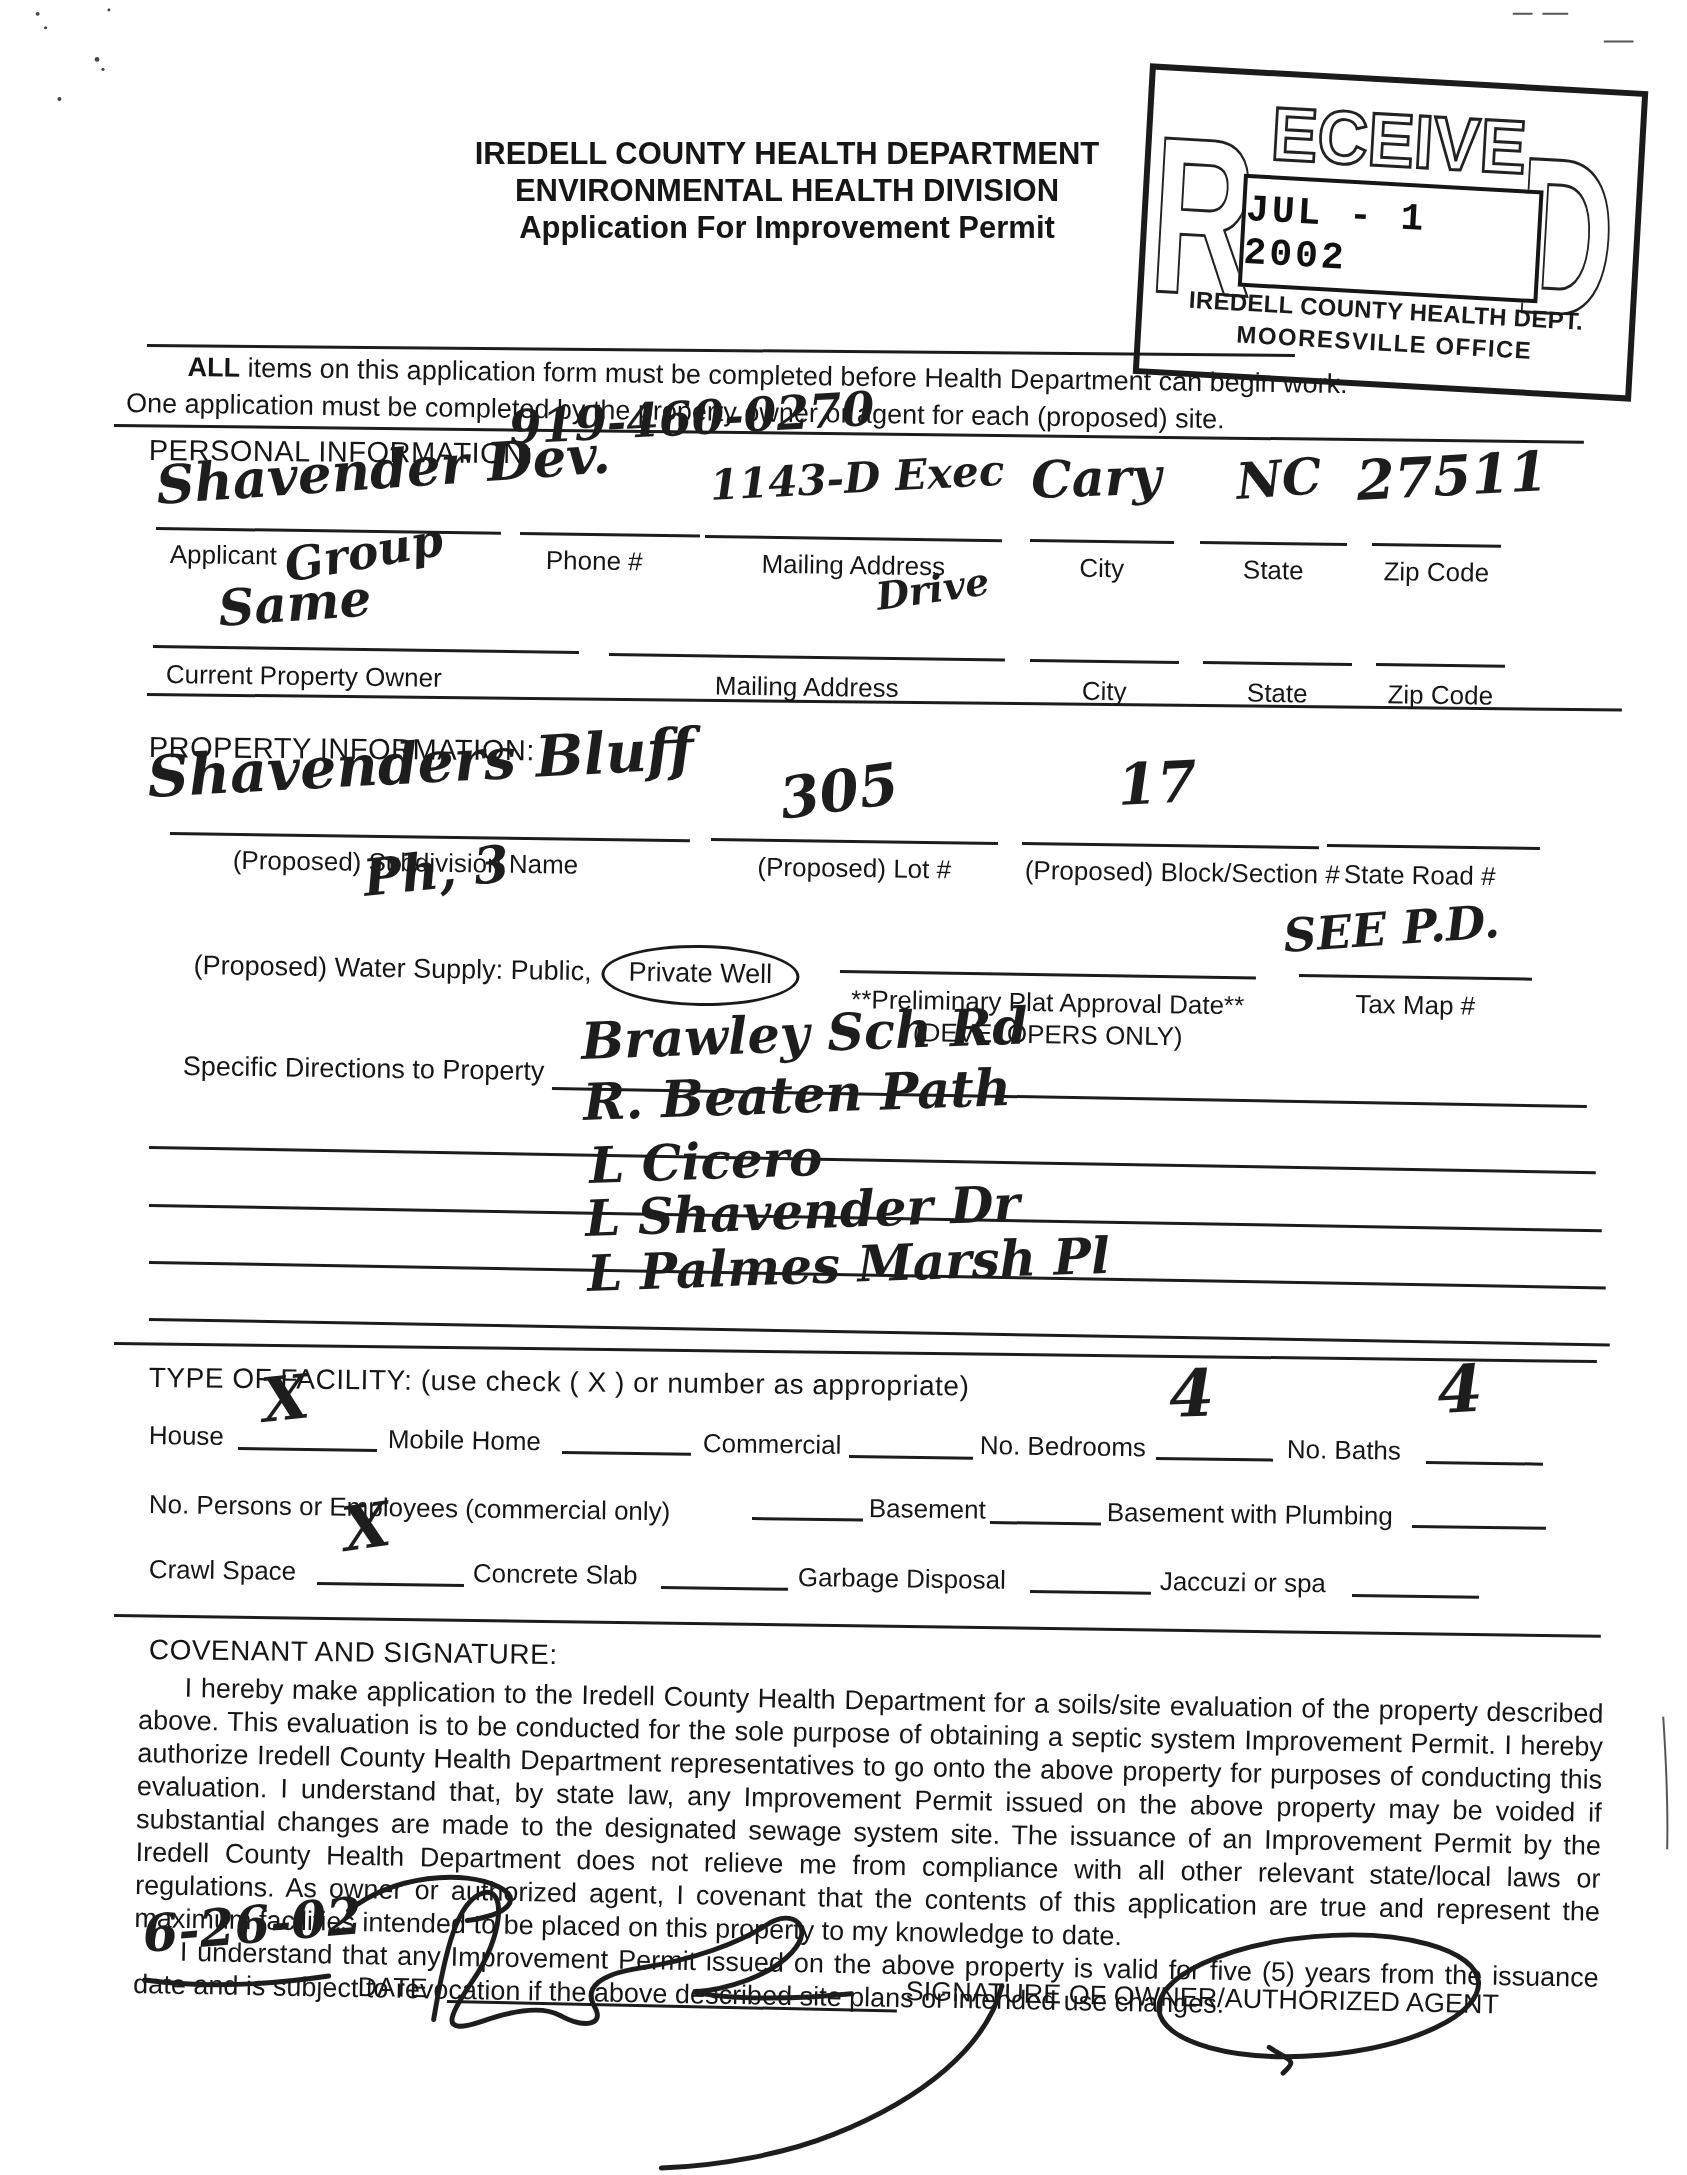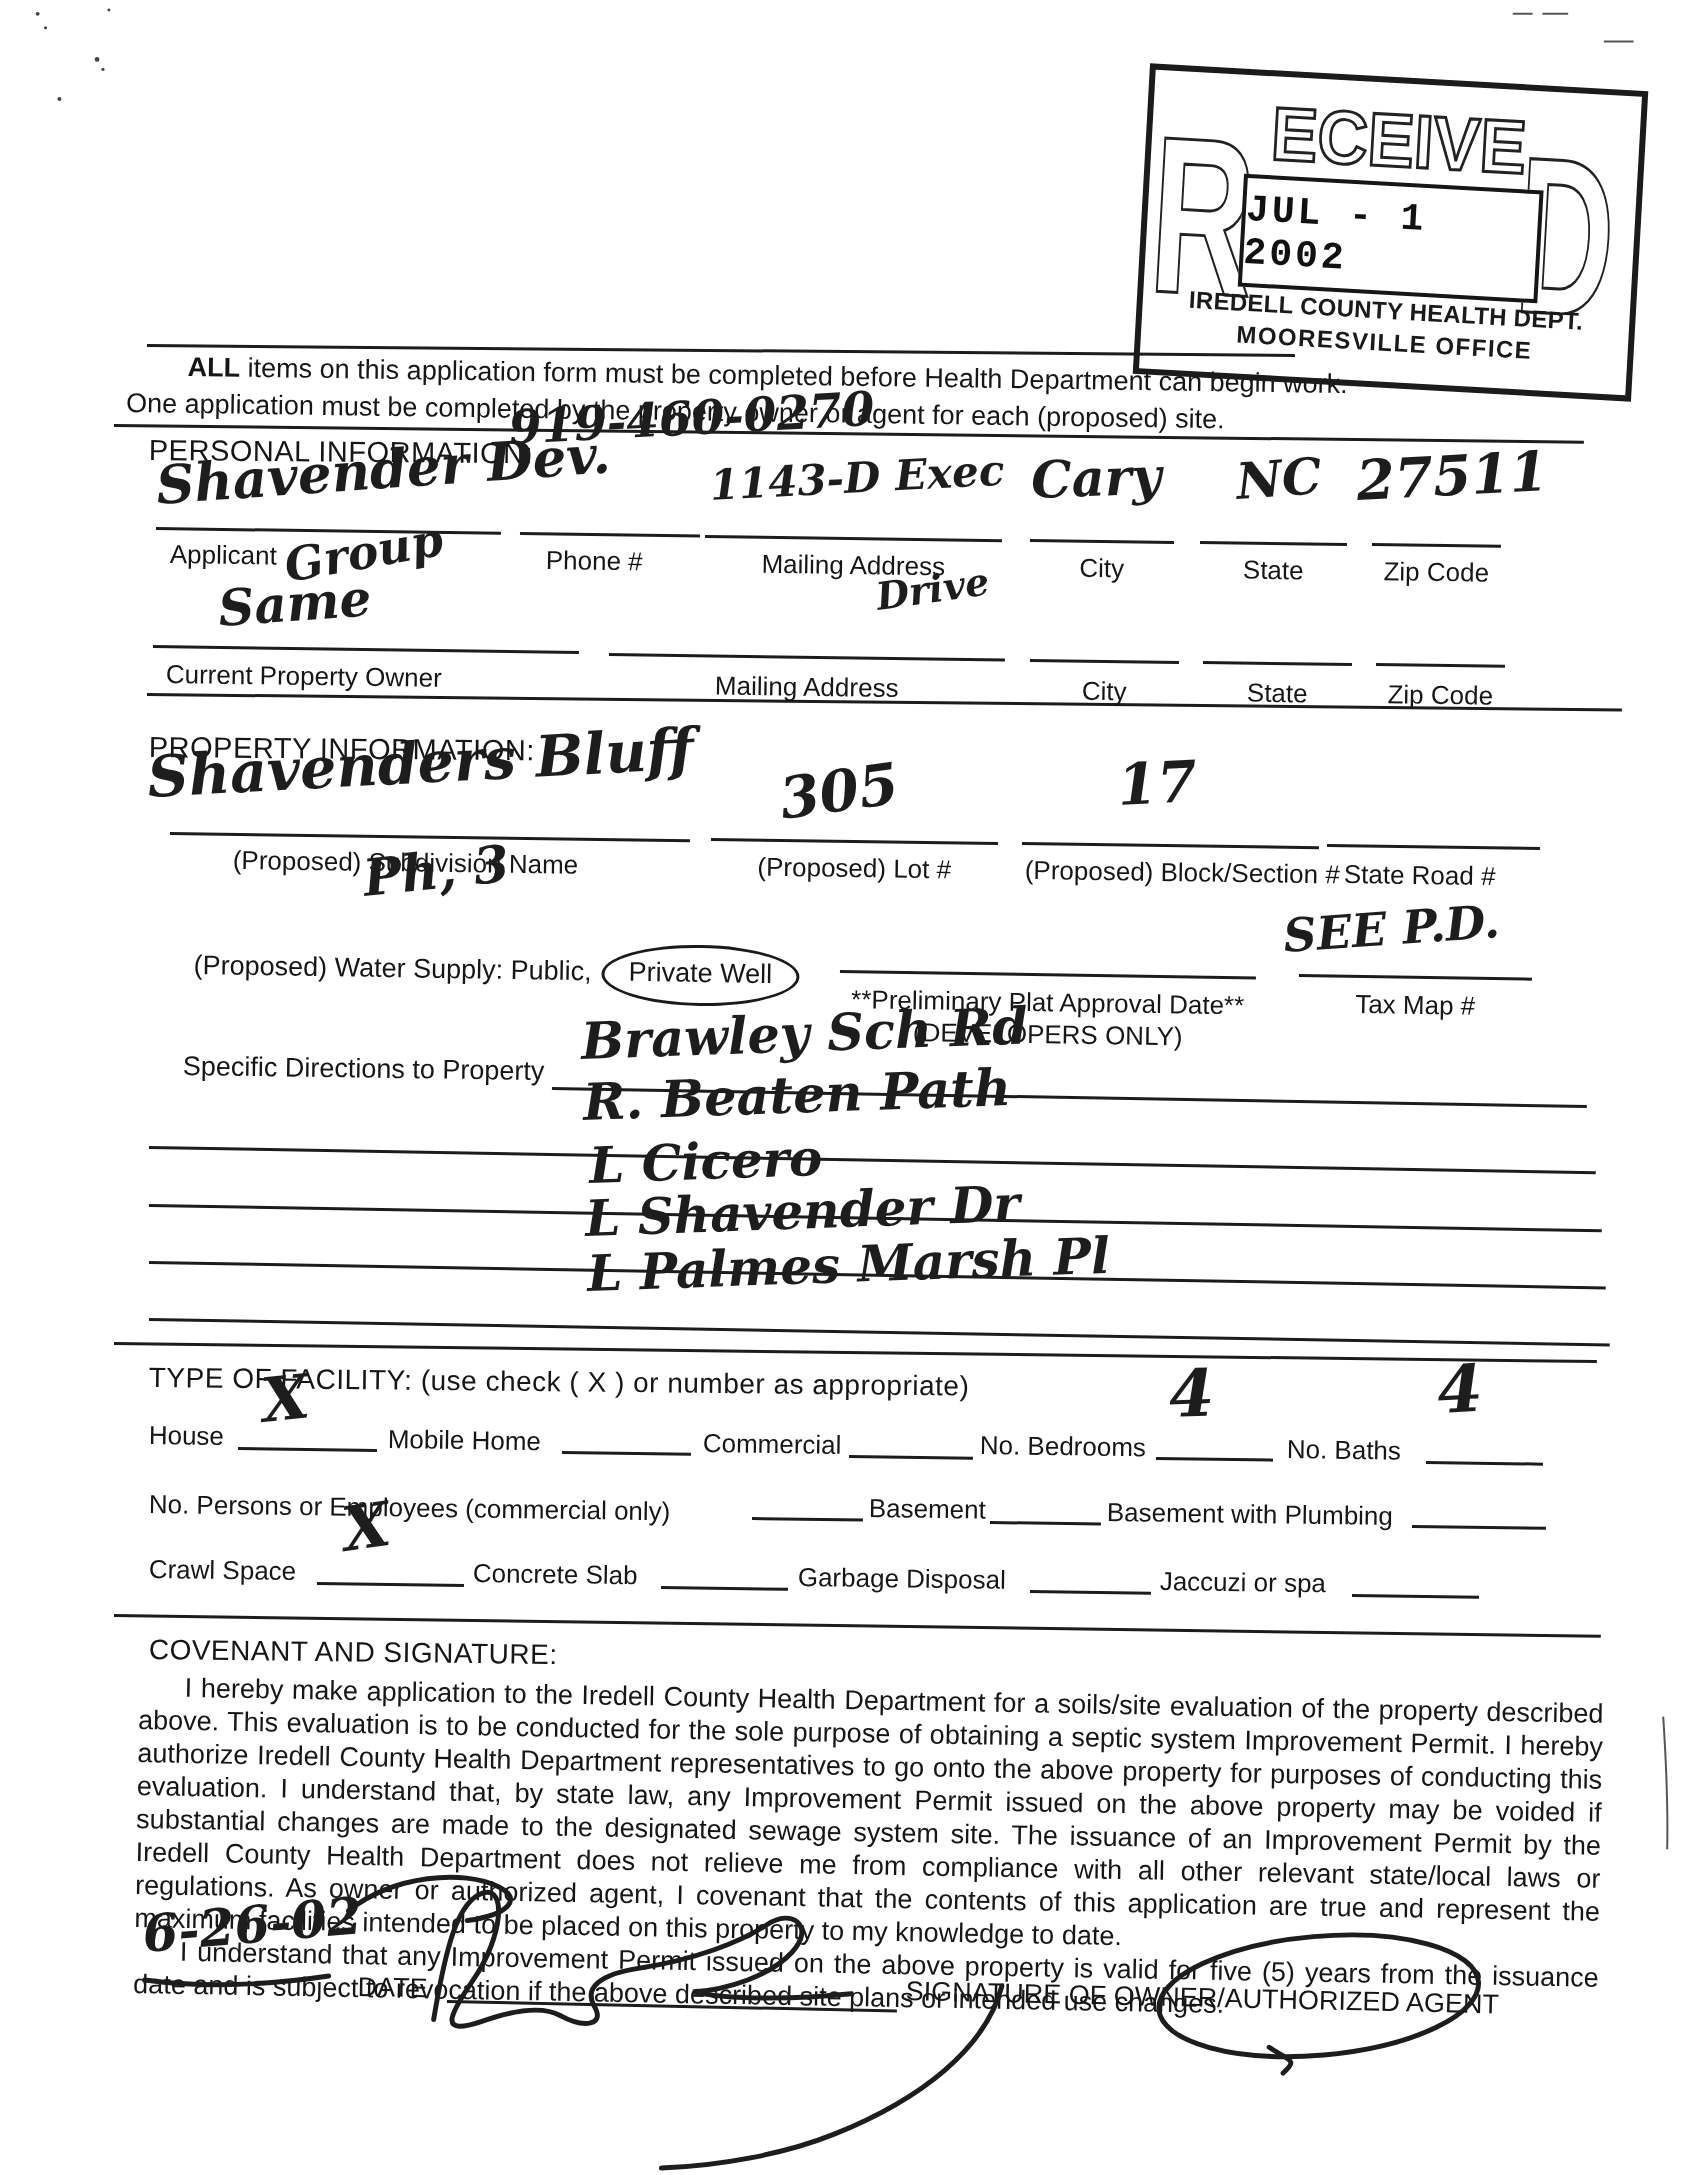--- a/index.html
+++ b/index.html
@@ -30,20 +30,25 @@
               letter-spacing:0.3px;color:#1a1a1a;white-space:nowrap;}
   .stamp-office{position:absolute;left:0;top:246px;width:100%;text-align:center;font-size:24px;font-weight:600;
                 letter-spacing:1.5px;color:#1a1a1a;white-space:nowrap;}
   .ink{position:absolute;left:0;top:0;z-index:5;pointer-events:none;}
 </style>
 </head>
 <body>
 
 <div class="page">
 
+  <div class="title" style="left:396px;top:135px;width:782px;">
+    <div>IREDELL COUNTY HEALTH DEPARTMENT</div>
+    <div>ENVIRONMENTAL HEALTH DIVISION</div>
+    <div>Application For Improvement Permit</div>
+  </div>
 
   <div class="rule" style="left:147px;top:344px;width:1148px;transform:rotate(.5deg);"></div>
 
   <div class="stamp">
     <svg style="left:2px;top:18px;" width="119" height="248" viewBox="0 0 120 250">
       <text x="2" y="205" font-size="225" textLength="104" lengthAdjust="spacingAndGlyphs">R</text>
     </svg>
     <svg style="left:117px;top:12px;" width="287" height="89" viewBox="0 0 290 90">
       <text x="2" y="72" font-size="76" textLength="258" lengthAdjust="spacingAndGlyphs">ECEIVE</text>
     </svg>

